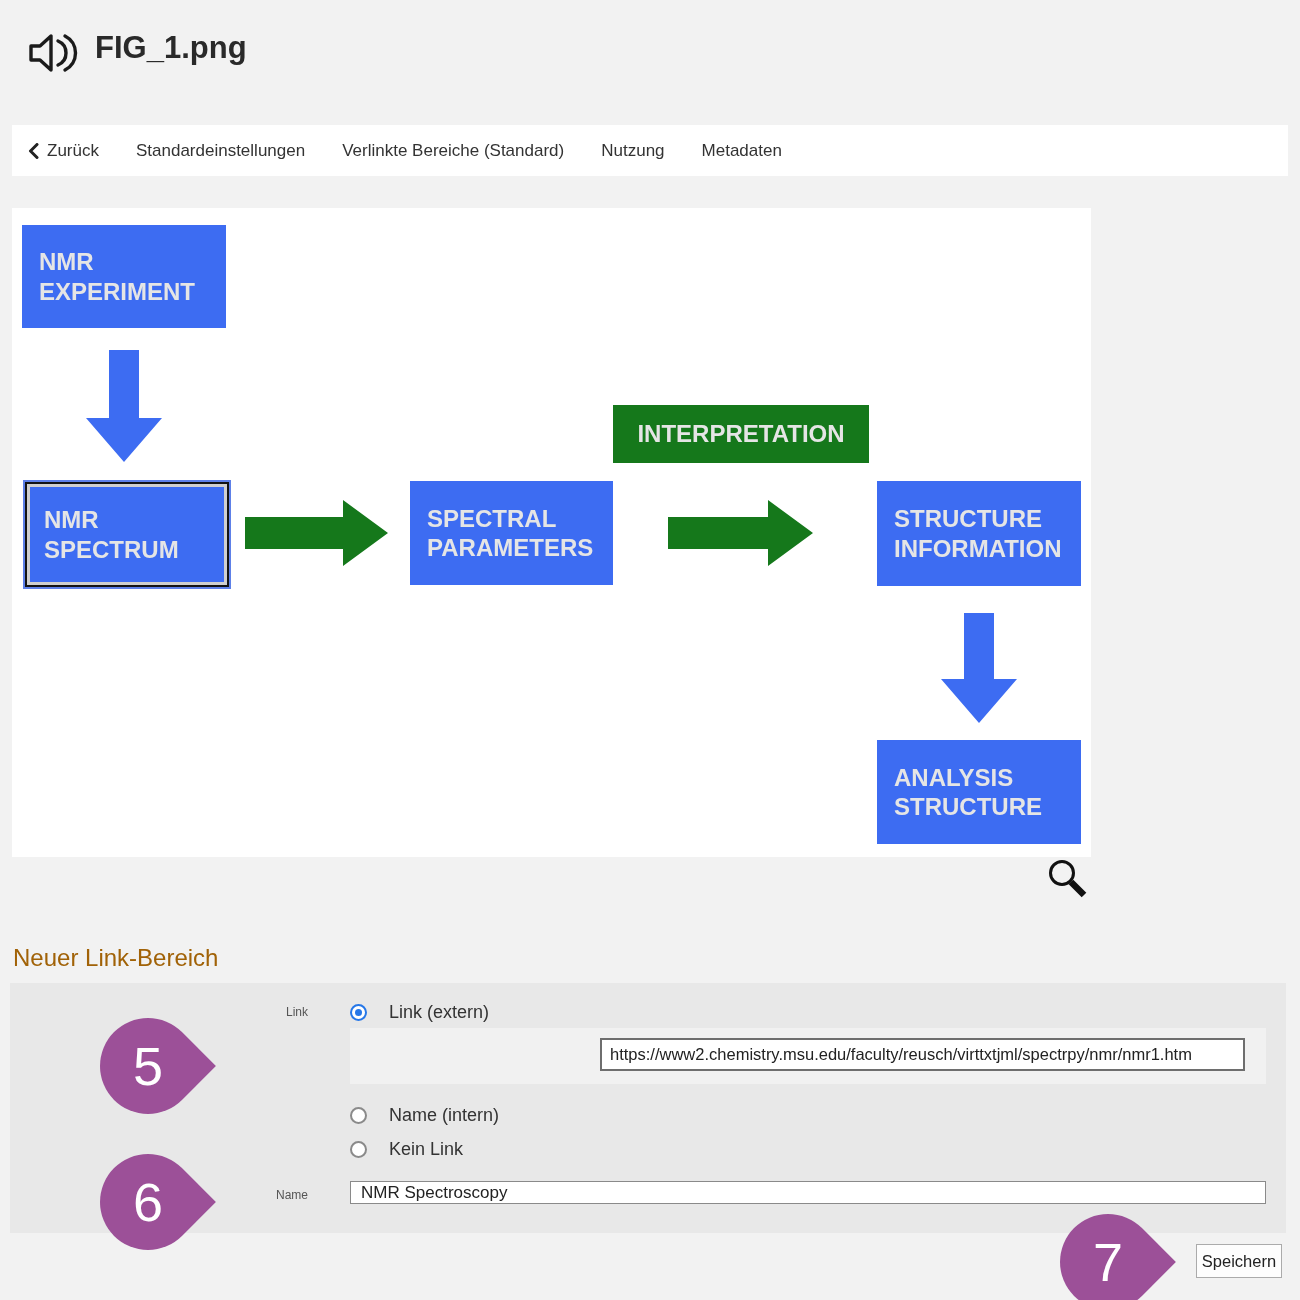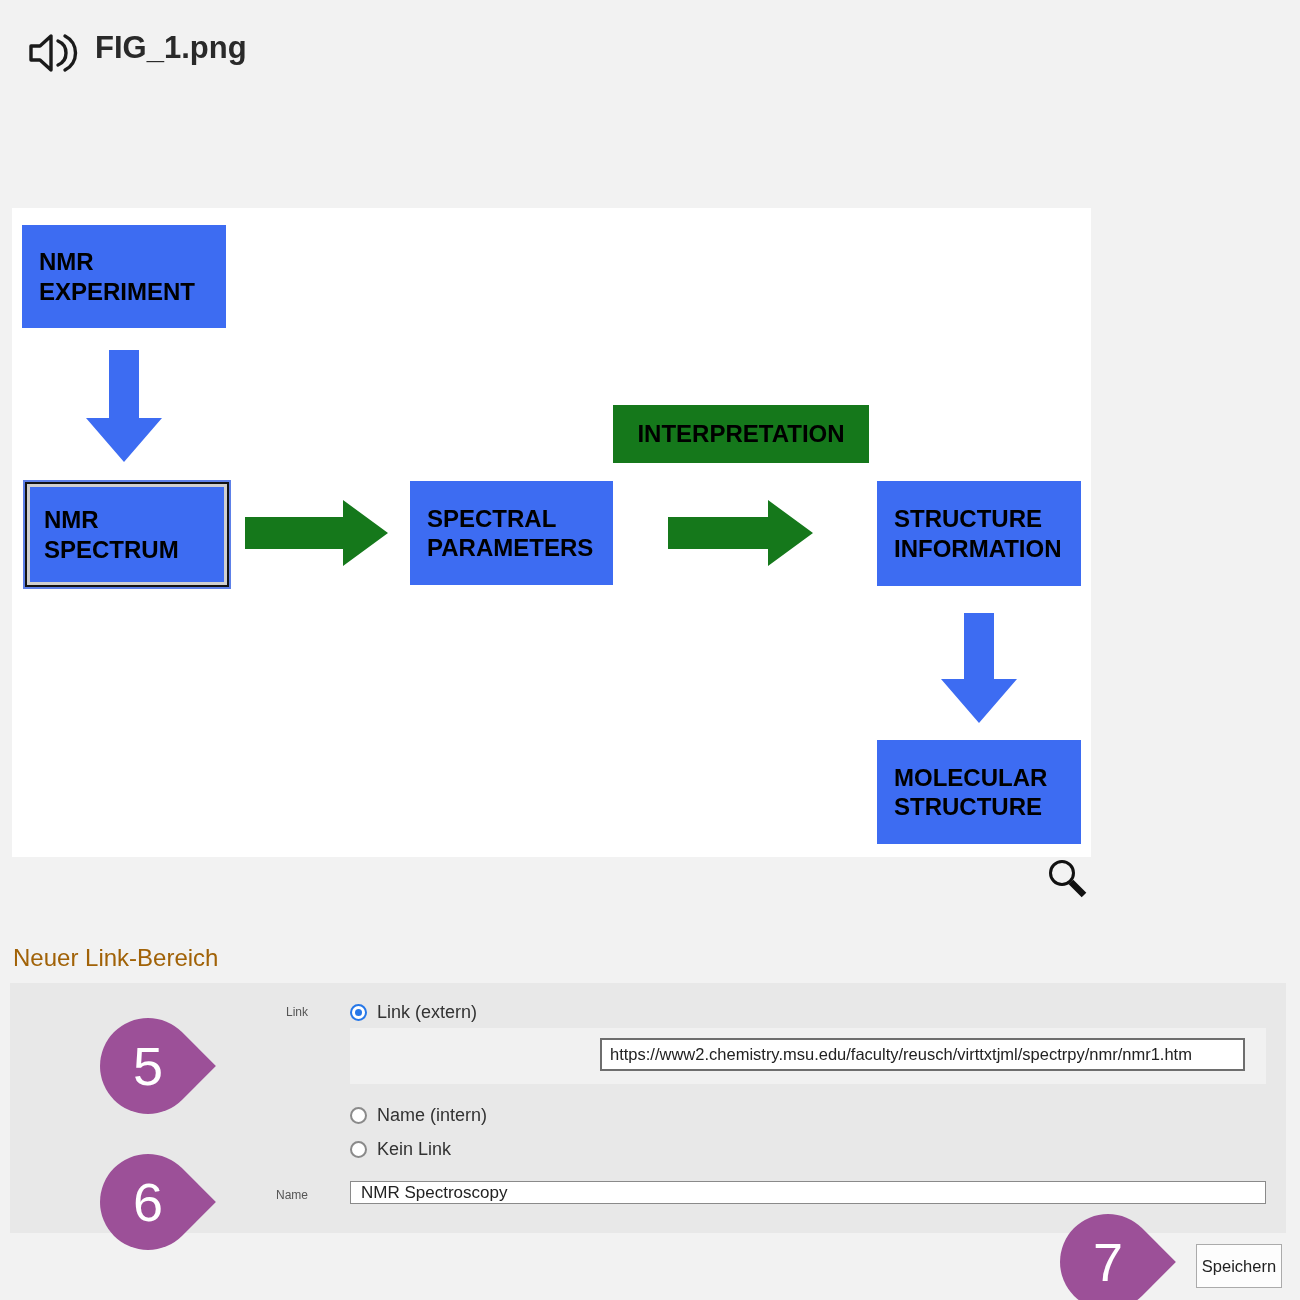--- a/index.html
+++ b/index.html
@@ -12,53 +12,53 @@
   .page-title { position:absolute; left:95px; top:10px; font-size:31px; font-weight:700; color:#2a2a2a; }
 
   
   .navbar { position:absolute; left:12px; top:105px; width:1276px; height:51px; background:#ffffff;
             display:flex; align-items:center; gap:37px; padding-left:16px; font-size:17px; color:#333; }
   .nav-item { cursor:pointer; white-space:nowrap; }
   .nav-back { display:flex; align-items:center; gap:8px; }
 
   
   .image-area { position:absolute; left:12px; top:188px; width:1079px; height:649px; background:#ffffff; }
-  .node { position:absolute; display:flex; align-items:center; color:#000000; font-weight:700; font-size:24px;
+  .node { position:absolute; display:flex; align-items:center; color:#e5e5e5; font-weight:700; font-size:24px;
           line-height:1.22; white-space:pre-line; }
   .node-blue  { background:var(--box-blue); padding-left:17px; }
   .node-green { background:var(--box-green); justify-content:center; text-align:center; }
   .node-selected { border:2px solid #131313; box-shadow: 0 0 0 2px #5d80e8, inset 0 0 0 3px #cfcfcf; }
   .arrow { position:absolute; }
 
   .magnifier { position:absolute; left:1046px; top:838px; cursor:pointer; }
 
   
   .section-title { position:absolute; left:13px; top:924px; font-size:24px; font-weight:400; color:#a16207; }
   .panel { position:absolute; left:10px; top:963px; width:1276px; height:250px; background:#e8e8e8; }
 
   .field-label { position:absolute; width:98px; text-align:right; font-size:12px; color:#555; }
   .lbl-link { left:200px; top:22px; }
   .lbl-name { left:200px; top:205px; }
 
-  .radio-row { position:absolute; left:340px; display:flex; align-items:center; gap:10px; font-size:18px; color:#333; }
+  .radio-row { position:absolute; left:340px; display:flex; align-items:center; gap:22px; font-size:18px; color:#333; }
   .radio { width:17px; height:17px; border-radius:50%; background:#fff; border:2px solid #8a8a8a;
            display:inline-block; position:relative; flex:0 0 auto; }
   .radio.checked { border-color:var(--radio-blue); }
   .radio.checked::after { content:""; position:absolute; left:3px; top:3px; width:7px; height:7px;
                           border-radius:50%; background:var(--radio-blue); }
 
   .url-row { position:absolute; left:340px; top:45px; width:916px; height:56px; background:#f1f1f1; }
   .url-input { position:absolute; left:250px; top:10px; width:645px; height:33px; background:#fff;
                border:2px solid #6e6e6e; font-size:16.5px; color:#222; padding:8px 8px;
                font-family:"Liberation Sans", sans-serif; }
   .name-input { position:absolute; left:340px; top:198px; width:916px; height:23px; background:#fff;
                 border:1px solid #8a8a8a; font-size:17px; color:#222; padding:0 10px;
                 font-family:"Liberation Sans", sans-serif; }
 
-  .save-btn { position:absolute; left:1196px; top:1224px; width:86px; height:44px; background:#fdfdfd;
+  .save-btn { position:absolute; left:1196px; top:1224px; width:86px; height:34px; background:#fdfdfd;
               border:1px solid #ababab; font-size:16.5px; color:#222; font-family:"Liberation Sans", sans-serif;
               cursor:pointer; }
 
   
   .marker { position:absolute; width:96px; height:96px; background:var(--marker-purple);
             border-radius:50% 50% 0 50%; transform:rotate(-45deg);
             display:flex; align-items:center; justify-content:center; }
   .marker span { transform:rotate(45deg); color:#ffffff; font-size:54px; font-weight:400; }
   .marker-5 { left:100px; top:998px; }
   .marker-6 { left:100px; top:1134px; }
@@ -71,20 +71,32 @@
 
   <div class="hdr-icon">
     <svg width="52" height="42" viewBox="0 0 52 42">
       <path d="M4 14 h9 l11 -10 v34 l-11 -10 h-9 z" fill="none" stroke="#1a1a1a" stroke-width="3.4" stroke-linejoin="round"></path>
       <path d="M31 9 a 13 13 0 0 1 0 24" fill="none" stroke="#1a1a1a" stroke-width="3.4" stroke-linecap="round"></path>
       <path d="M38 4 a 19 19 0 0 1 0 34" fill="none" stroke="#1a1a1a" stroke-width="3.4" stroke-linecap="round"></path>
     </svg>
   </div>
   <div class="page-title">FIG_1.png</div>
 
+  <div class="navbar">
+    <div class="nav-item nav-back">
+      <svg width="11" height="16" viewBox="0 0 11 16">
+        <polyline points="9,1.5 2.5,8 9,14.5" fill="none" stroke="#222" stroke-width="3" stroke-linecap="round" stroke-linejoin="round"></polyline>
+      </svg>
+      <span>Zurück</span>
+    </div>
+    <div class="nav-item">Standardeinstellungen</div>
+    <div class="nav-item">Verlinkte Bereiche (Standard)</div>
+    <div class="nav-item">Nutzung</div>
+    <div class="nav-item">Metadaten</div>
+  </div>
 
   <div class="image-area">
 
     <div class="node node-blue" style="left:10px; top:17px; width:204px; height:103px;">NMR
 EXPERIMENT</div>
 
     <div class="arrow" style="left:74px; top:142px;">
       <svg width="76" height="112" viewBox="0 0 76 112">
         <polygon points="23,0 53,0 53,68 76,68 38,112 0,68 23,68" fill="var(--box-blue)"></polygon>
       </svg>
@@ -113,21 +125,21 @@
 
     <div class="node node-blue" style="left:865px; top:273px; width:204px; height:105px;">STRUCTURE
 INFORMATION</div>
 
     <div class="arrow" style="left:929px; top:405px;">
       <svg width="76" height="110" viewBox="0 0 76 110">
         <polygon points="23,0 53,0 53,66 76,66 38,110 0,66 23,66" fill="var(--box-blue)"></polygon>
       </svg>
     </div>
 
-    <div class="node node-blue" style="left:865px; top:532px; width:204px; height:104px;">MOLECULAR
+    <div class="node node-blue" style="left:865px; top:532px; width:204px; height:104px;">ANALYSIS
 STRUCTURE</div>
   </div>
 
   <div class="magnifier">
     <svg width="44" height="42" viewBox="0 0 44 42">
       <circle cx="16" cy="15" r="11.5" fill="none" stroke="#111" stroke-width="3"></circle>
       <line x1="25" y1="24" x2="38" y2="37" stroke="#111" stroke-width="6.5"></line>
     </svg>
   </div>
 

